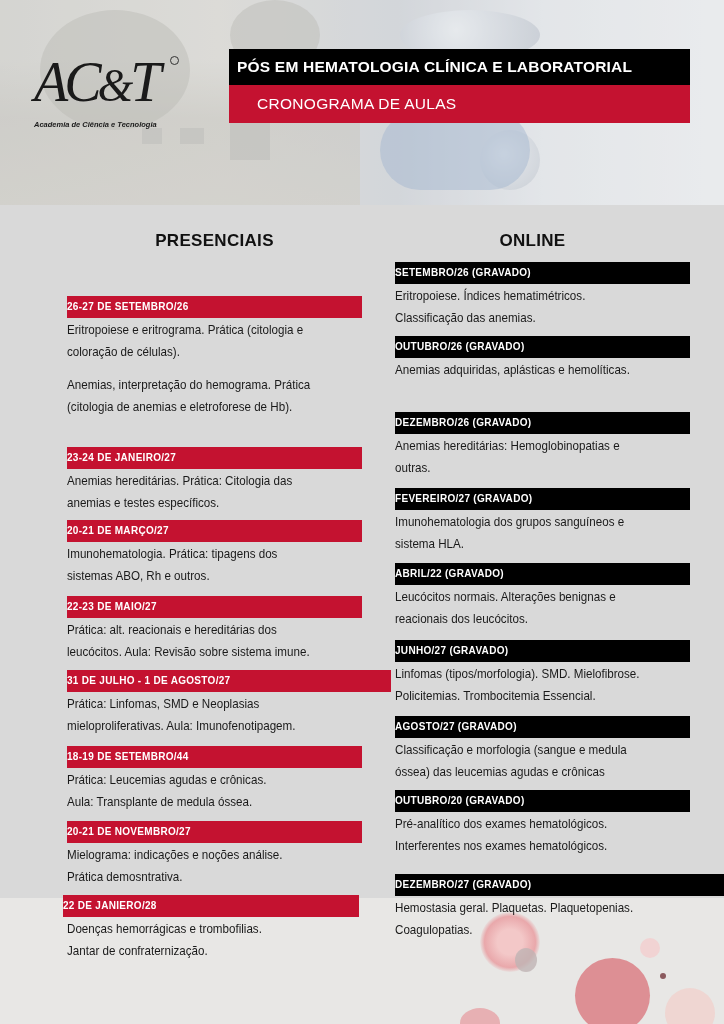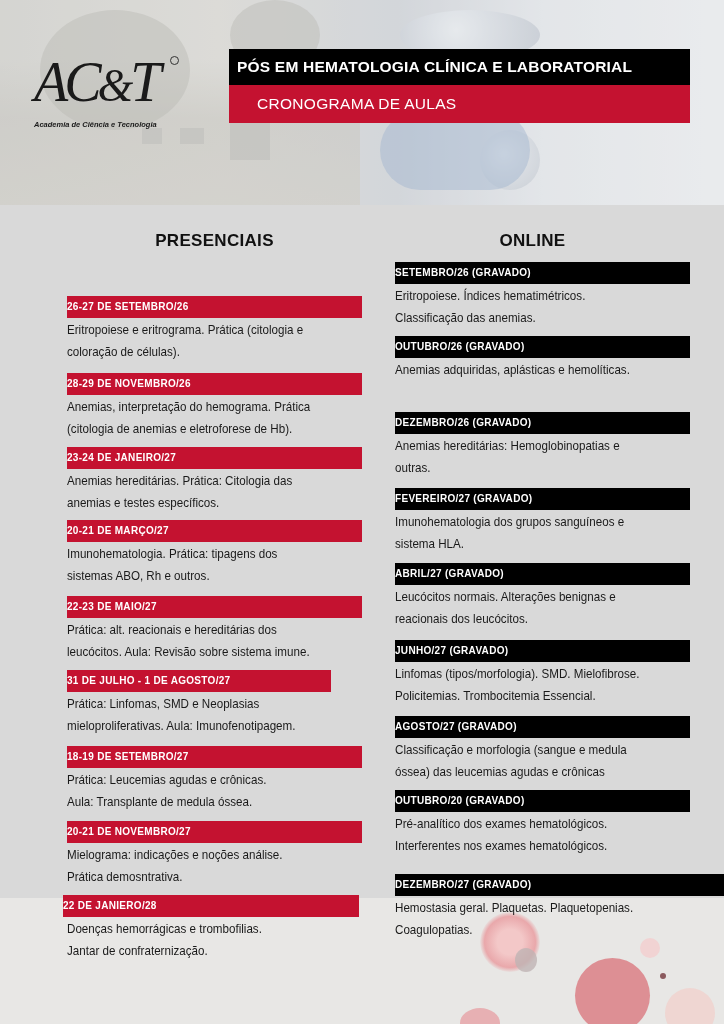--- a/index.html
+++ b/index.html
@@ -130,21 +130,20 @@
 <div class="col-title" style="left:395px;top:231px;width:275px;">ONLINE</div>
 
 <div class="item" style="left:67px;top:296px;">
   <div class="bar red" style="width:295px;">26-27 DE SETEMBRO/26</div>
   <div class="desc">
       <div>Eritropoiese e eritrograma. Prática (citologia e</div>
       <div>coloração de células).</div>
     </div>
 </div>
 <div class="item" style="left:67px;top:373px;">
-  <div class="bar red" style="width:295px;">28-29 DE NOVEMBRO/26</div>
   <div class="desc">
       <div>Anemias, interpretação do hemograma. Prática</div>
       <div>(citologia de anemias e eletroforese de Hb).</div>
     </div>
 </div>
 <div class="item" style="left:67px;top:447px;">
   <div class="bar red" style="width:295px;">23-24 DE JANEIRO/27</div>
   <div class="desc">
       <div>Anemias hereditárias. Prática: Citologia das</div>
       <div>anemias e testes específicos.</div>
@@ -158,28 +157,28 @@
     </div>
 </div>
 <div class="item" style="left:67px;top:596px;">
   <div class="bar red" style="width:295px;">22-23 DE MAIO/27</div>
   <div class="desc">
       <div>Prática: alt. reacionais e hereditárias dos</div>
       <div>leucócitos. Aula: Revisão sobre sistema imune.</div>
     </div>
 </div>
 <div class="item" style="left:67px;top:670px;">
-  <div class="bar red" style="width:264px;">31 DE JULHO - 1 DE AGOSTO/27</div>
+  <div class="bar red" style="width:324px;">31 DE JULHO - 1 DE AGOSTO/27</div>
   <div class="desc">
       <div>Prática: Linfomas, SMD e Neoplasias</div>
       <div>mieloproliferativas. Aula: Imunofenotipagem.</div>
     </div>
 </div>
 <div class="item" style="left:67px;top:746px;">
-  <div class="bar red" style="width:295px;">18-19 DE SETEMBRO/27</div>
+  <div class="bar red" style="width:295px;">18-19 DE SETEMBRO/44</div>
   <div class="desc">
       <div>Prática: Leucemias agudas e crônicas.</div>
       <div>Aula: Transplante de medula óssea.</div>
     </div>
 </div>
 <div class="item" style="left:67px;top:821px;">
   <div class="bar red" style="width:295px;">20-21 DE NOVEMBRO/27</div>
   <div class="desc">
       <div>Mielograma: indicações e noções análise.</div>
       <div>Prática demosntrativa.</div>
@@ -214,21 +213,21 @@
     </div>
 </div>
 <div class="item" style="left:395px;top:488px;">
   <div class="bar black" style="width:295px;">FEVEREIRO/27 (GRAVADO)</div>
   <div class="desc">
       <div>Imunohematologia dos grupos sanguíneos e</div>
       <div>sistema HLA.</div>
     </div>
 </div>
 <div class="item" style="left:395px;top:563px;">
-  <div class="bar black" style="width:295px;">ABRIL/27 (GRAVADO)</div>
+  <div class="bar black" style="width:295px;">ABRIL/22 (GRAVADO)</div>
   <div class="desc">
       <div>Leucócitos normais. Alterações benignas e</div>
       <div>reacionais dos leucócitos.</div>
     </div>
 </div>
 <div class="item" style="left:395px;top:640px;">
   <div class="bar black" style="width:295px;">JUNHO/27 (GRAVADO)</div>
   <div class="desc">
       <div>Linfomas (tipos/morfologia). SMD. Mielofibrose.</div>
       <div>Policitemias. Trombocitemia Essencial.</div>

